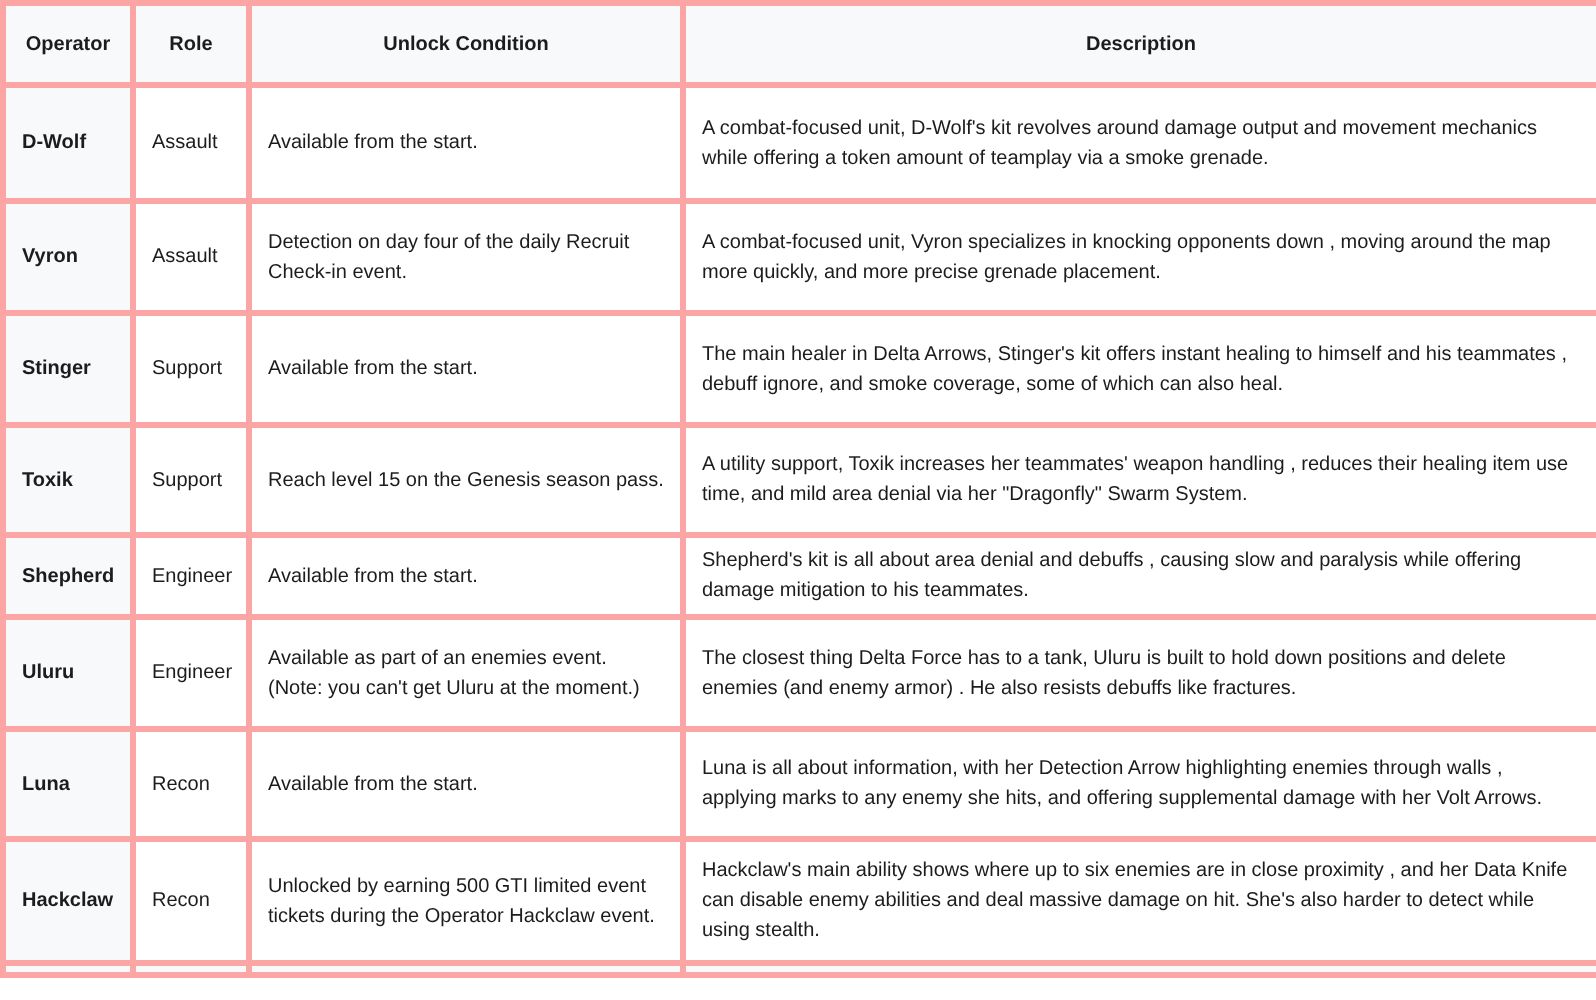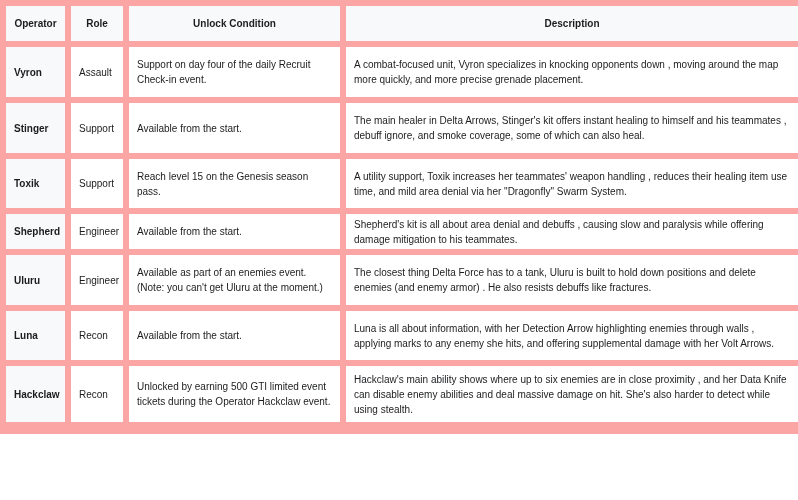--- a/index.html
+++ b/index.html
@@ -14,21 +14,21 @@
   table.operators {
     border-collapse: collapse;
     table-layout: fixed;
     width: 798px;
     font-size: 10px;
     line-height: 15px;
     color: #1b1c1e;
   }
   table.operators th,
   table.operators td {
-    border: 6px solid #fca5a5;
+    border: 3px solid #fca5a5;
     padding: 2px 8px;
     vertical-align: middle;
     overflow: hidden;
   }
   table.operators th {
     background: #f8f9fa;
     font-weight: bold;
     text-align: center;
   }
   td.op-cell {
@@ -57,24 +57,30 @@
   </colgroup>
   <thead>
     <tr style="height:41px">
       <th>Operator</th>
       <th>Role</th>
       <th>Unlock Condition</th>
       <th>Description</th>
     </tr>
   </thead>
   <tbody>
+    <tr style="height:58px">
+      <td class="op-cell">D-Wolf</td>
+      <td class="role-cell">Assault</td>
+      <td class="unlock-cell">Available from the start.</td>
+      <td class="desc-cell">A combat-focused unit, D-Wolf's kit revolves around damage output and movement mechanics while offering a token amount of teamplay via a smoke grenade.</td>
+    </tr>
     <tr style="height:56px">
       <td class="op-cell">Vyron</td>
       <td class="role-cell">Assault</td>
-      <td class="unlock-cell">Support on day four of the daily Recruit Check-in event.</td>
+      <td class="unlock-cell">Detection on day four of the daily Recruit Check-in event.</td>
       <td class="desc-cell">A combat-focused unit, Vyron specializes in knocking opponents down , moving around the map more quickly, and more precise grenade placement.</td>
     </tr>
     <tr style="height:56px">
       <td class="op-cell">Stinger</td>
       <td class="role-cell">Support</td>
       <td class="unlock-cell">Available from the start.</td>
       <td class="desc-cell">The main healer in Delta Arrows, Stinger's kit offers instant healing to himself and his teammates , debuff ignore, and smoke coverage, some of which can also heal.</td>
     </tr>
     <tr style="height:55px">
       <td class="op-cell">Toxik</td>

